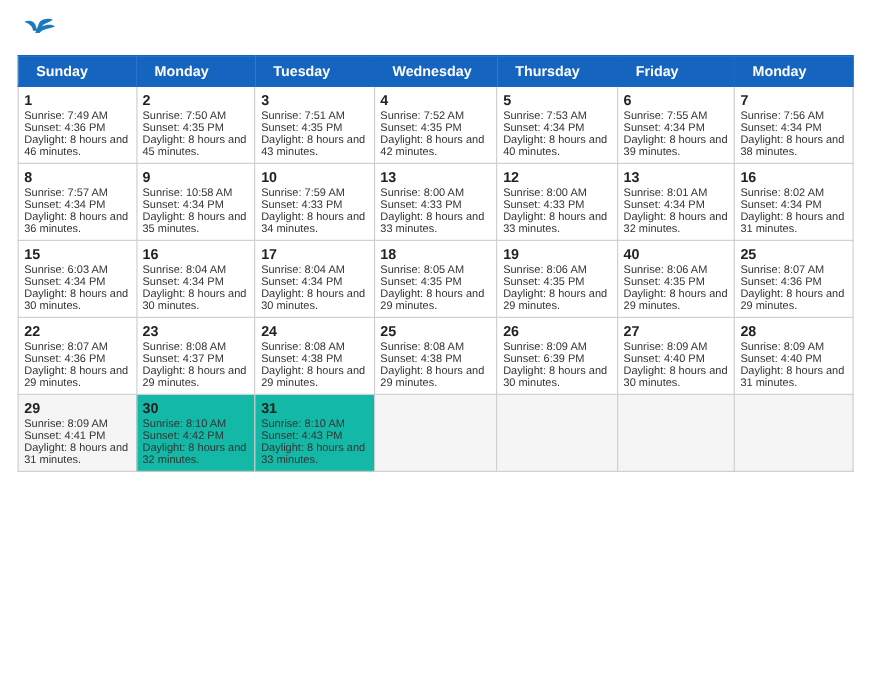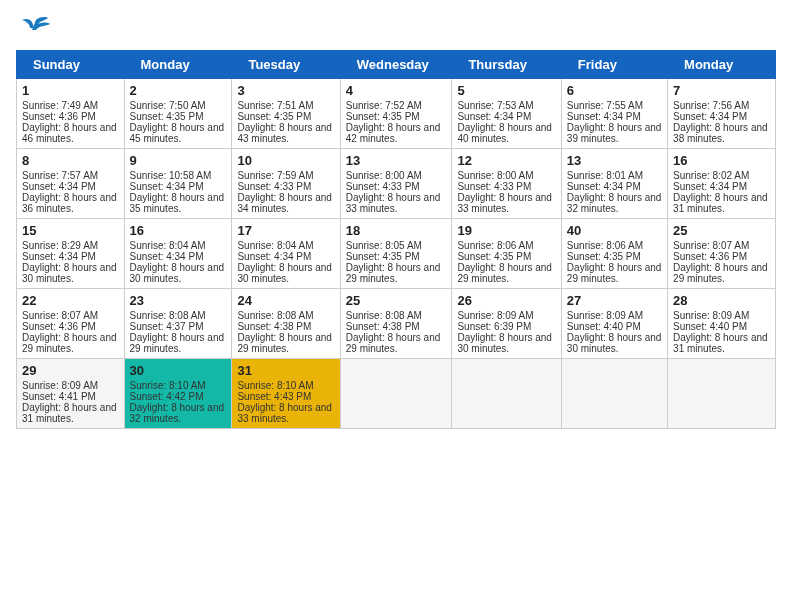--- a/index.html
+++ b/index.html
@@ -198,21 +198,21 @@
         <td>
         <span class="day-number">16</span>
         <span>Sunrise: 8:02 AM</span><br>
         <span>Sunset: 4:34 PM</span><br>
         <span>Daylight: 8 hours and 31 minutes.</span>
       </td>
       </tr>
       <tr>
         <td>
         <span class="day-number">15</span>
-        <span>Sunrise: 8:29 AM</span><br>
+        <span>Sunrise: 6:03 AM</span><br>
         <span>Sunset: 4:34 PM</span><br>
         <span>Daylight: 8 hours and 30 minutes.</span>
       </td>
         <td>
         <span class="day-number">16</span>
         <span>Sunrise: 8:04 AM</span><br>
         <span>Sunset: 4:34 PM</span><br>
         <span>Daylight: 8 hours and 30 minutes.</span>
       </td>
         <td>
@@ -296,21 +296,21 @@
         <span>Sunrise: 8:09 AM</span><br>
         <span>Sunset: 4:41 PM</span><br>
         <span>Daylight: 8 hours and 31 minutes.</span>
       </td>
         <td style="background: #14b8a6;">
         <span class="day-number">30</span>
         <span>Sunrise: 8:10 AM</span><br>
         <span>Sunset: 4:42 PM</span><br>
         <span>Daylight: 8 hours and 32 minutes.</span>
       </td>
-        <td style="background: #eab308;">
+        <td style="background: #14b8a6;">
         <span class="day-number">31</span>
         <span>Sunrise: 8:10 AM</span><br>
         <span>Sunset: 4:43 PM</span><br>
         <span>Daylight: 8 hours and 33 minutes.</span>
       </td>
         <td class="empty-cell" style="background: rgb(245, 245, 245);"></td>
         <td class="empty-cell" style="background: rgb(245, 245, 245);"></td>
         <td class="empty-cell" style="background: rgb(245, 245, 245);"></td>
         <td class="empty-cell" style="background: rgb(245, 245, 245);"></td>
       </tr>

